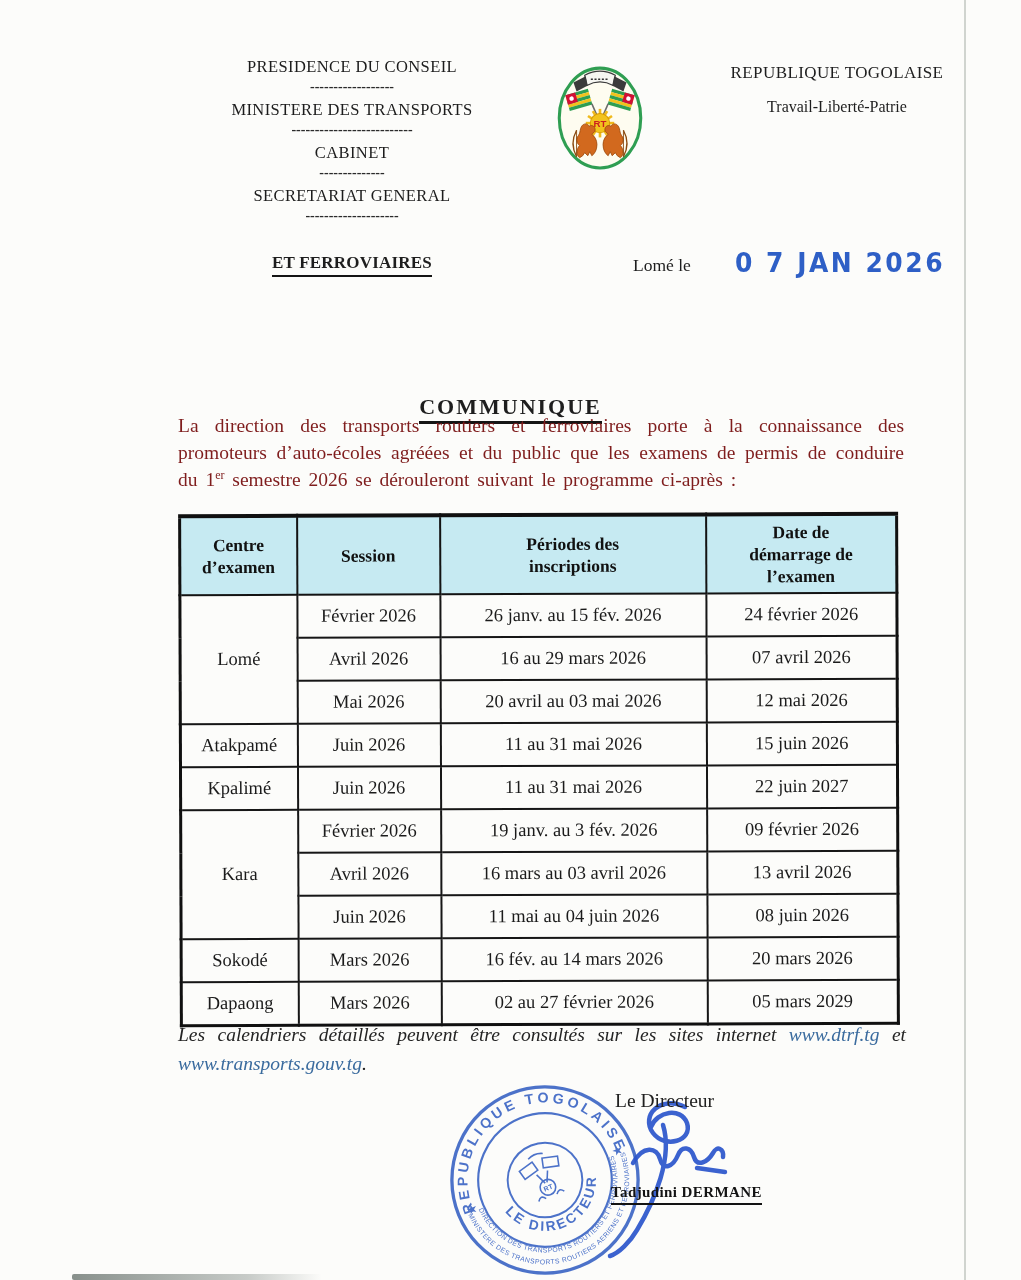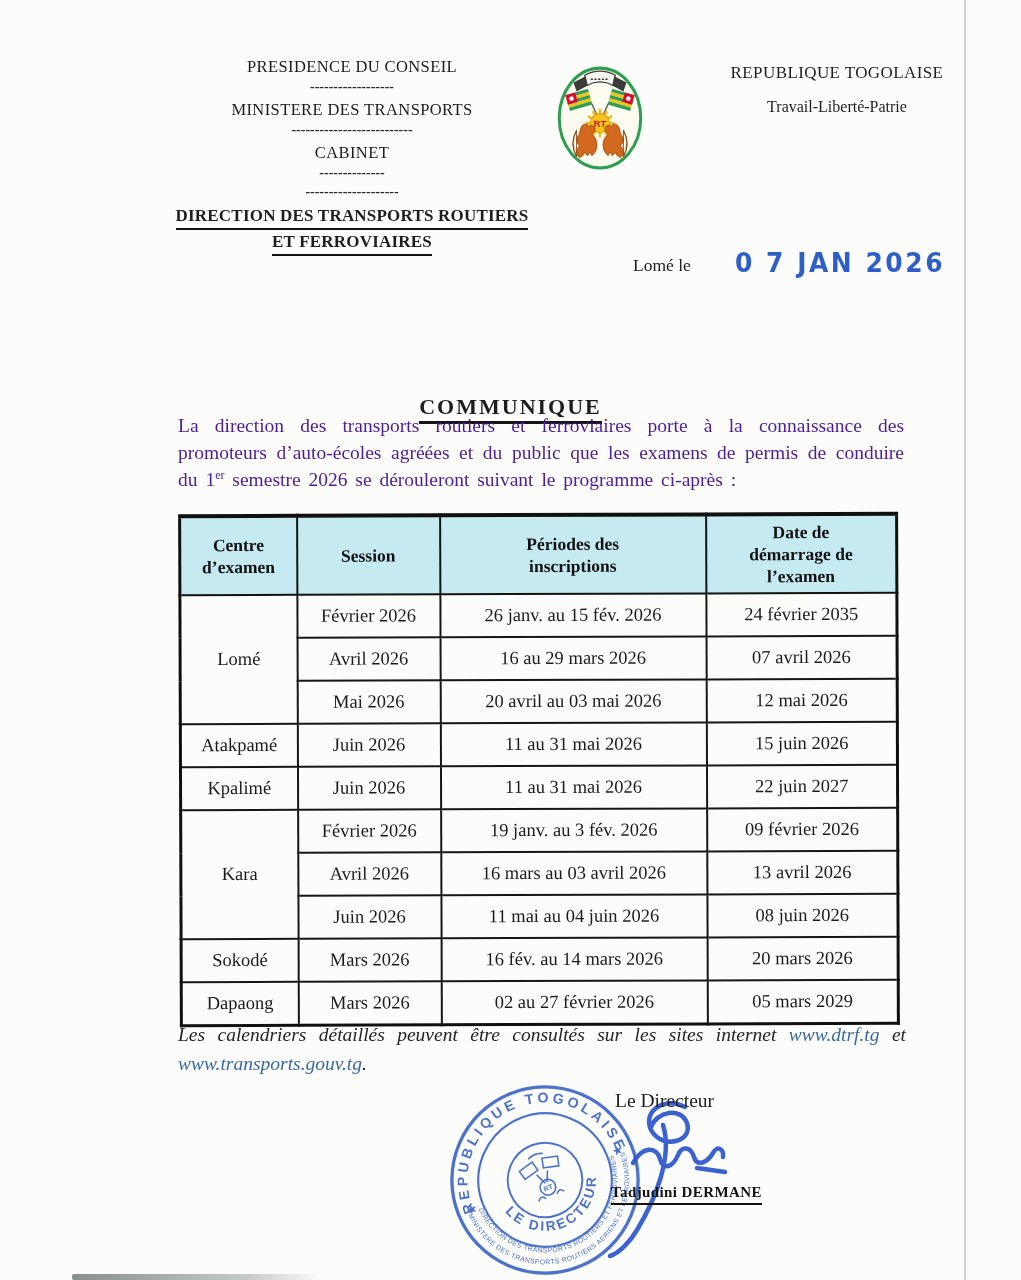--- a/index.html
+++ b/index.html
@@ -42,21 +42,21 @@
   }
   
   .title-wrap{position:absolute;left:0;top:346px;width:1021px;text-align:center;}
   .title{
     display:inline-block;font-weight:bold;font-size:22px;letter-spacing:2px;
     border-bottom:3px solid #151515;padding-bottom:1px;margin-top:48px;
   }
   
   .body-par{
     position:absolute;left:178px;top:392px;width:726px;
-    font-size:19.5px;line-height:27px;text-align:justify;word-spacing:3px;color:#4c1d95;
+    font-size:19.5px;line-height:27px;text-align:justify;word-spacing:3px;color:#7f1d1d;
   }
   .body-par sup{font-size:12px;line-height:0;}
   
   .exam-table{
     position:absolute;left:179px;top:513px;width:717px;
     border-collapse:collapse;table-layout:fixed;
     transform:rotate(-.2deg);
     border:3px solid #101010;border-top-width:4px;
   }
   .exam-table col.c1{width:117px}
@@ -104,23 +104,24 @@
 
 <div class="page">
 
   <div class="org-block">
     <p class="org-line">PRESIDENCE DU CONSEIL</p>
     <p class="sep">------------------</p>
     <p class="org-line">MINISTERE DES TRANSPORTS</p>
     <p class="sep">--------------------------</p>
     <p class="org-line">CABINET</p>
     <p class="sep">--------------</p>
+    <p class="org-line">SECRETARIAT GENERAL</p>
     <p class="sep">--------------------</p>
     <p class="direction">
-      <span class="l">DIRECTION DES TRANSPORTS ROUTIERS</span><br>
+      <br>
       <span class="l">ET FERROVIAIRES</span>
     </p>
   </div>
 
   <svg class="emblem" viewBox="0 0 106 112">
     <ellipse cx="53" cy="58" rx="40" ry="49" fill="#fefcf0" stroke="#2f9e52" stroke-width="3"></ellipse>
 
     <path d="M38,16 Q53,8 68,16 L66,26 Q53,19 40,26 Z" fill="#f6f6f1" stroke="#3a3a3a" stroke-width="1.2"></path>
     <line x1="44" y1="20" x2="62" y2="20" stroke="#333" stroke-width="1.4" stroke-dasharray="2,1.6"></line>
     <path d="M39,17 L27,23 L30,32 L41,26 Z" fill="#3b3b3b"></path>
@@ -205,21 +206,21 @@
           <th>Date de
 démarrage de
 l’examen</th>
         </tr>
       </thead>
     <tbody id="tbody-rows">
         <tr>
           <td rowspan="3">Lomé</td>
           <td>Février 2026</td>
           <td>26 janv. au 15 fév. 2026</td>
-          <td>24 février 2035</td>
+          <td>24 février 2026</td>
         </tr>
         <tr>
           <td>Avril 2026</td>
           <td>16 au 29 mars 2026</td>
           <td>07 avril 2026</td>
         </tr>
         <tr>
           <td>Mai 2026</td>
           <td>20 avril au 03 mai 2026</td>
           <td>12 mai 2026</td>

